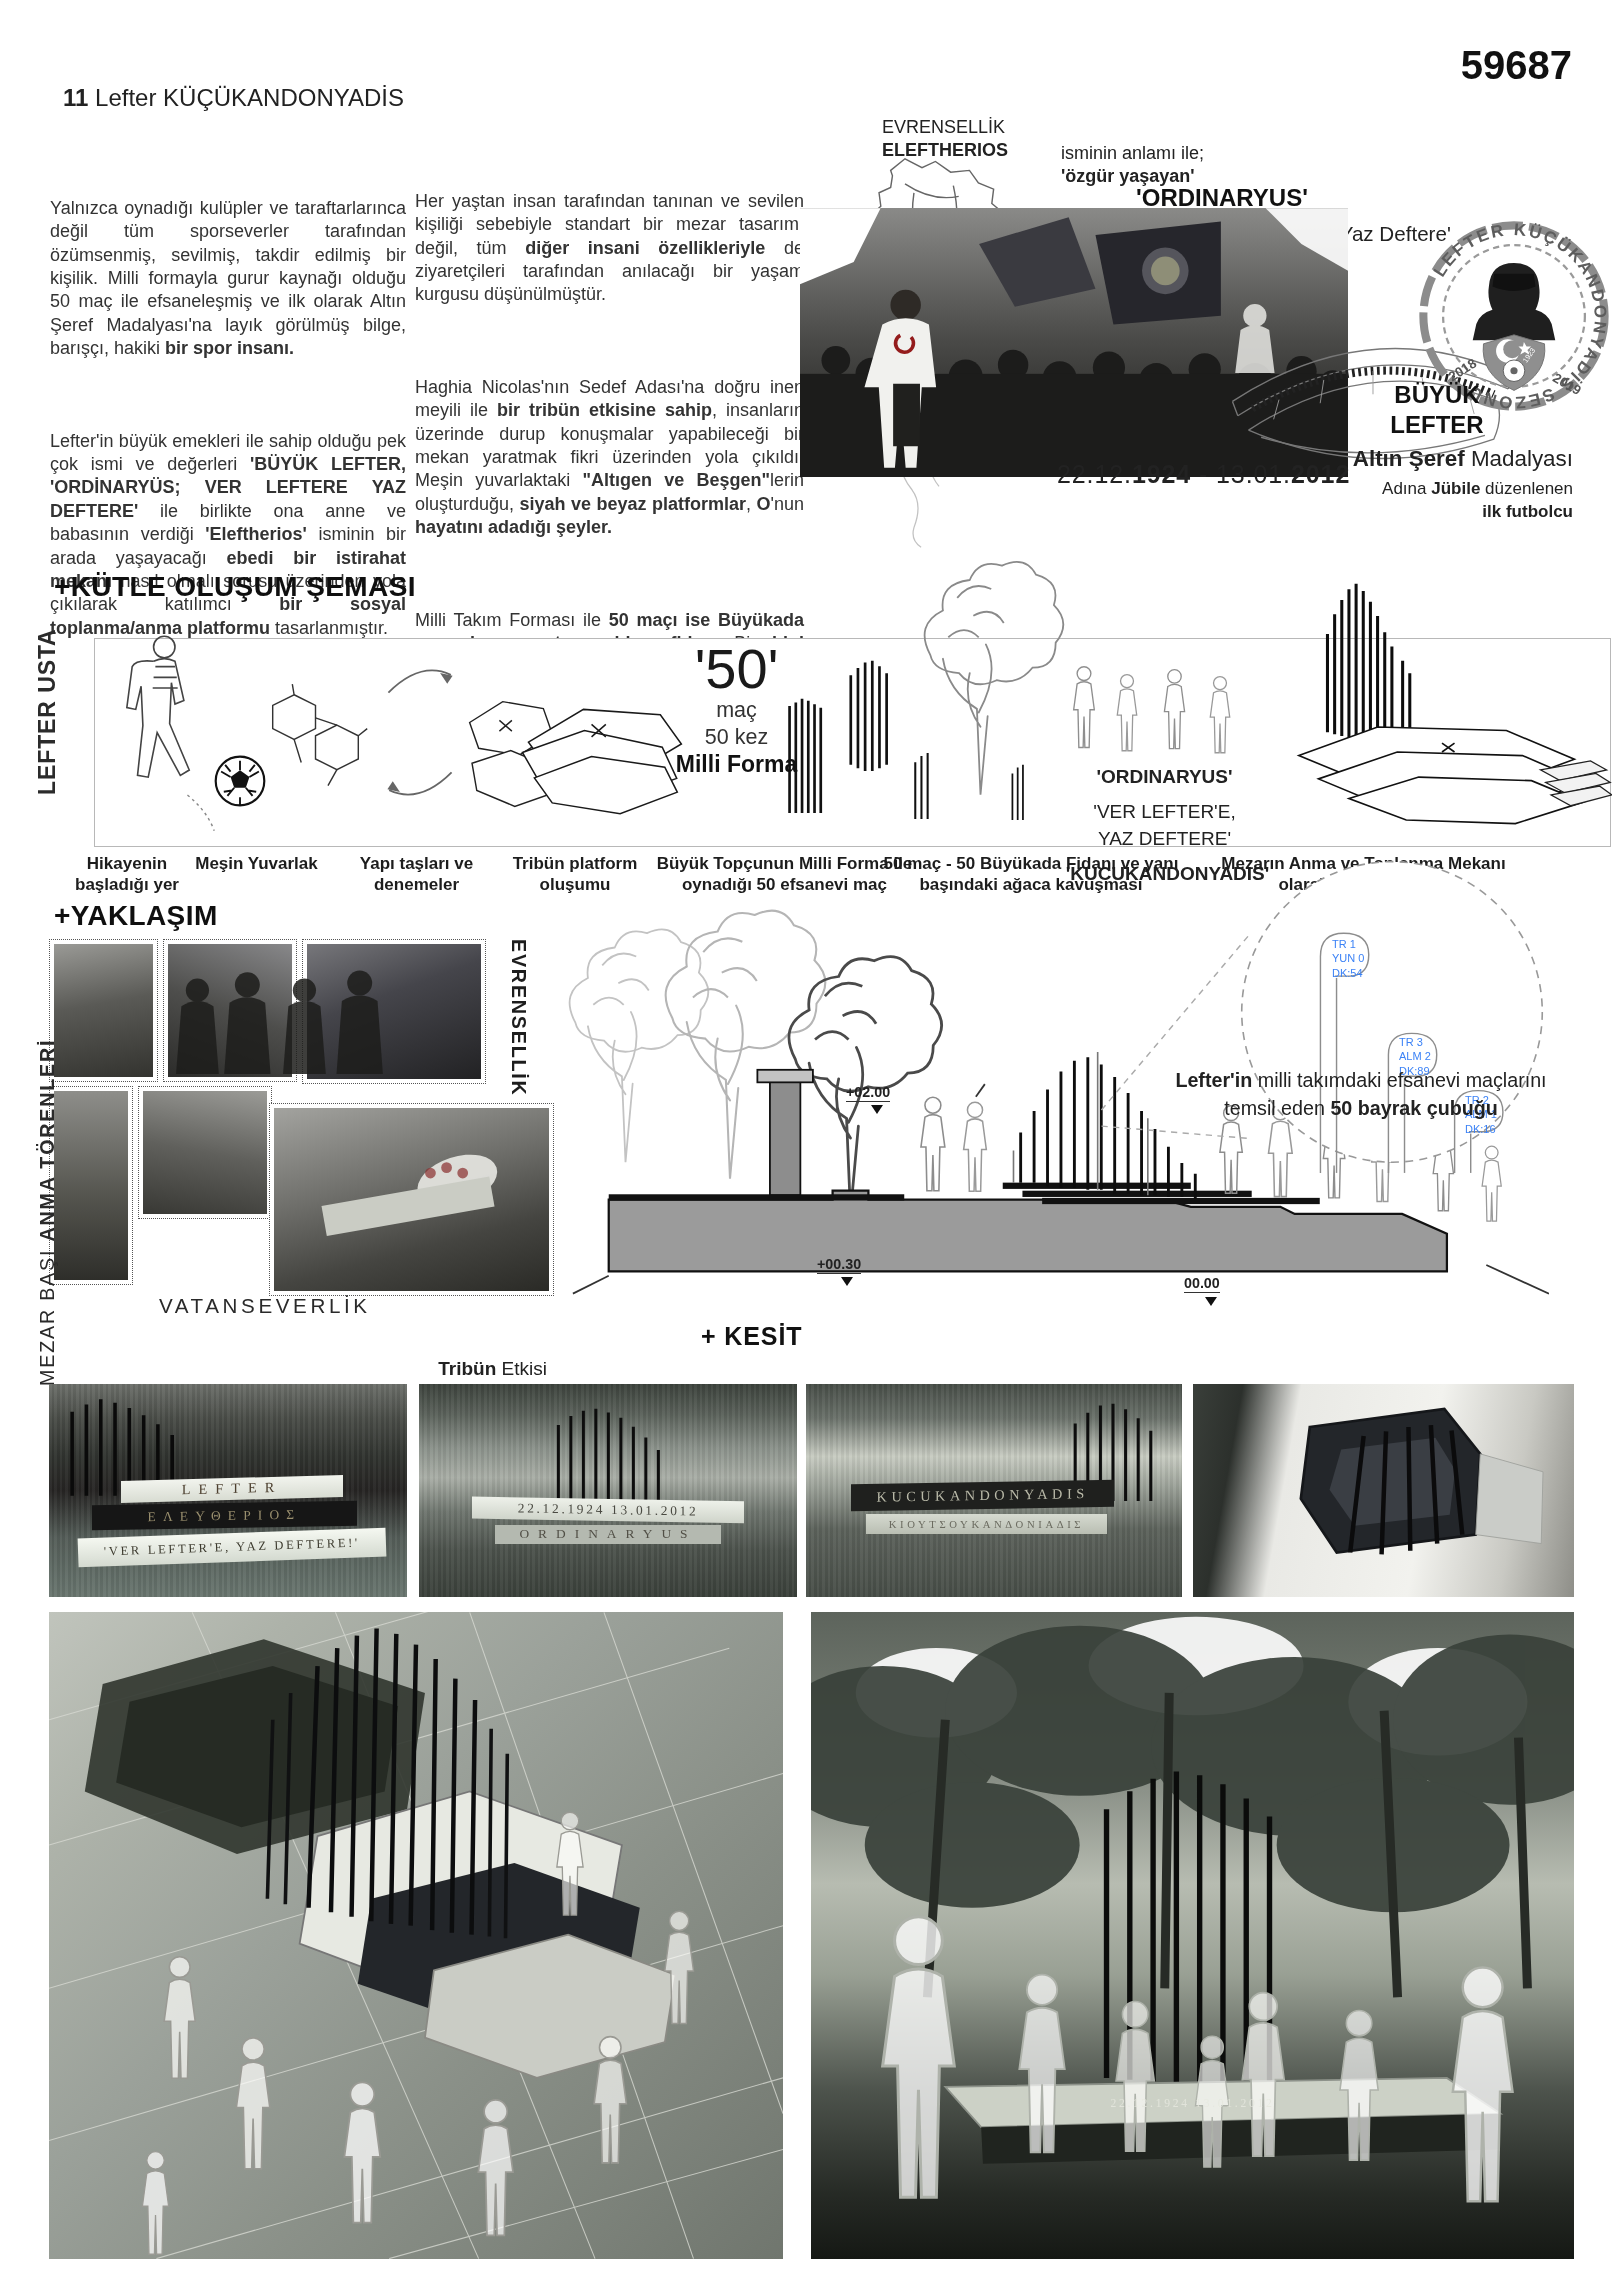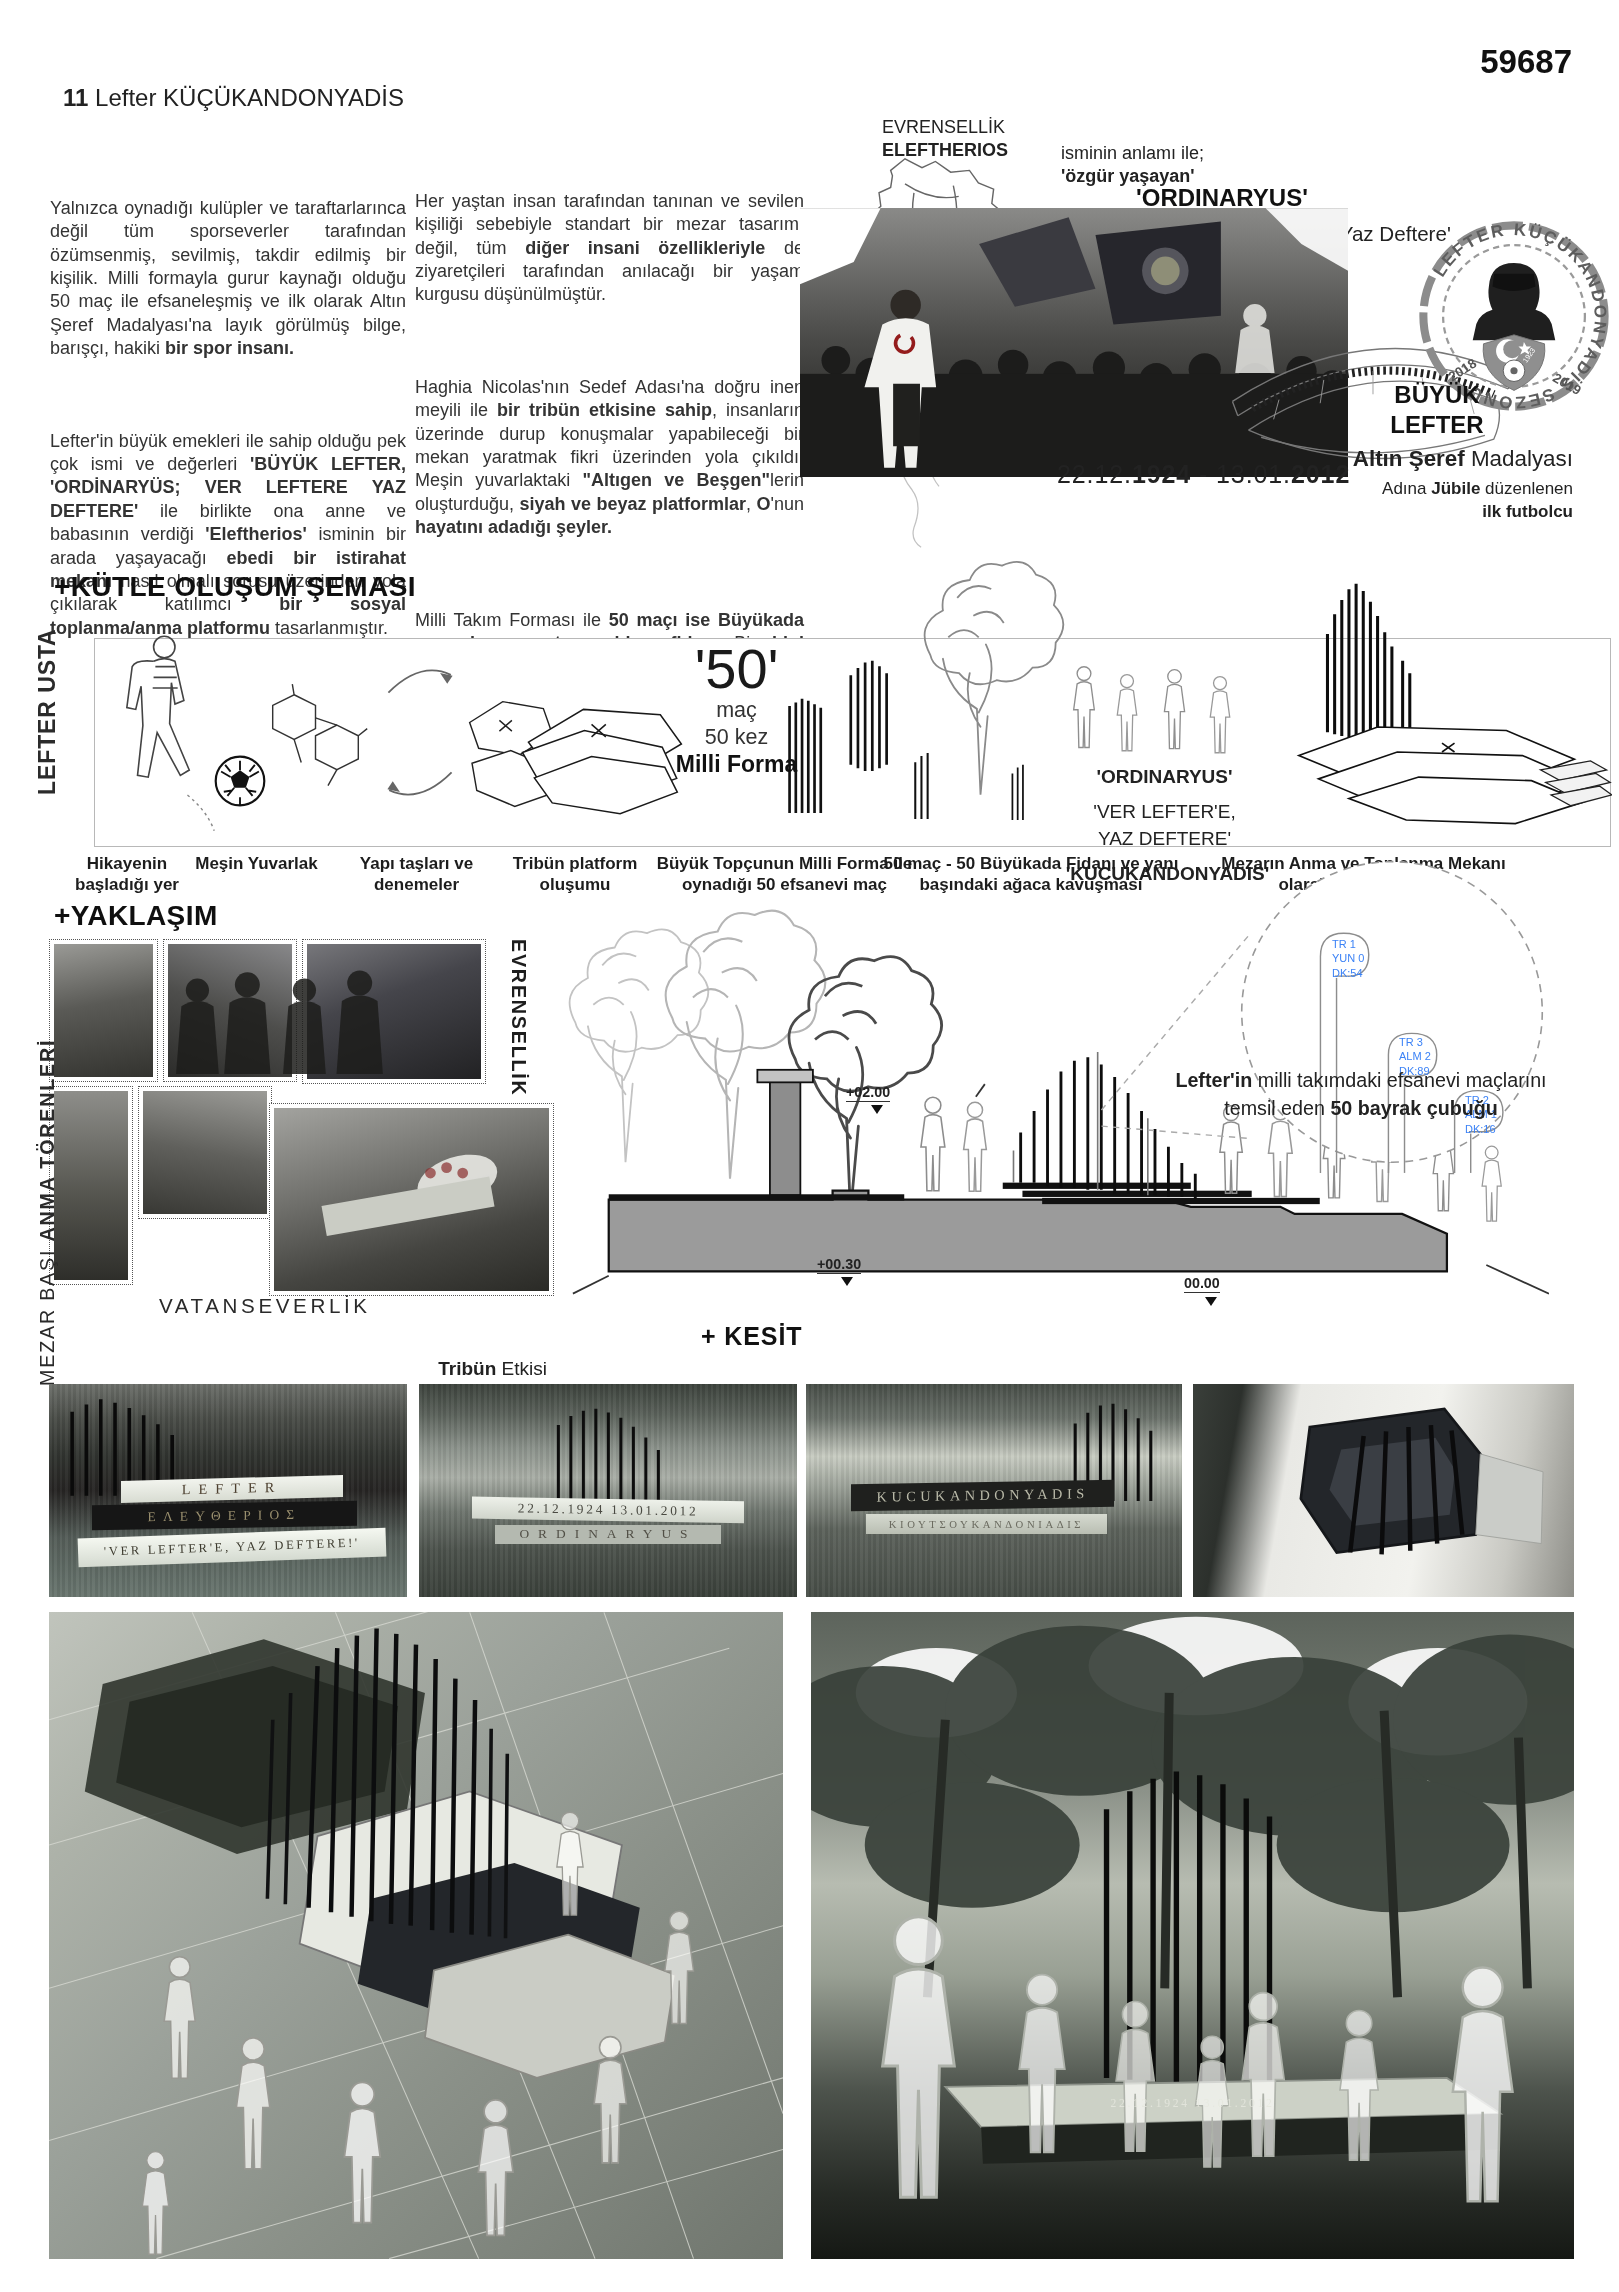--- a/index.html
+++ b/index.html
@@ -8,21 +8,21 @@
   .b{font-weight:bold;}
   .pre{white-space:pre-line;}
   .just{text-align:justify;}
   .ctr{text-align:center;}
   .rgt{text-align:right;}
   .rot-ccw{transform:rotate(-90deg);transform-origin:top left;white-space:nowrap;}
   .vert-cw{writing-mode:vertical-rl;text-orientation:mixed;}
   
   .title{font-size:30px;color:#111;}
   .subtitle{font-size:24px;color:#222;}
-  .code{font-size:33px;font-weight:bold;color:#111;text-align:right;}
+  .code{font-size:40px;font-weight:bold;color:#111;text-align:right;}
   
   .col{font-size:18px;line-height:1.3;color:#333;white-space:pre-wrap;}
   .col p{margin:0 0 22.4px 0;}
   
   .cap-sm{font-size:18px;line-height:1.3;color:#222;}
   .ordi{font-size:24px;font-weight:bold;color:#111;}
   .verlef{font-size:20.6px;color:#222;}
   .buyuklefter{font-size:24px;font-weight:bold;line-height:1.25;color:#111;}
   .altin{font-size:22.4px;color:#222;}
   .jubile{font-size:17px;line-height:1.35;color:#222;}

